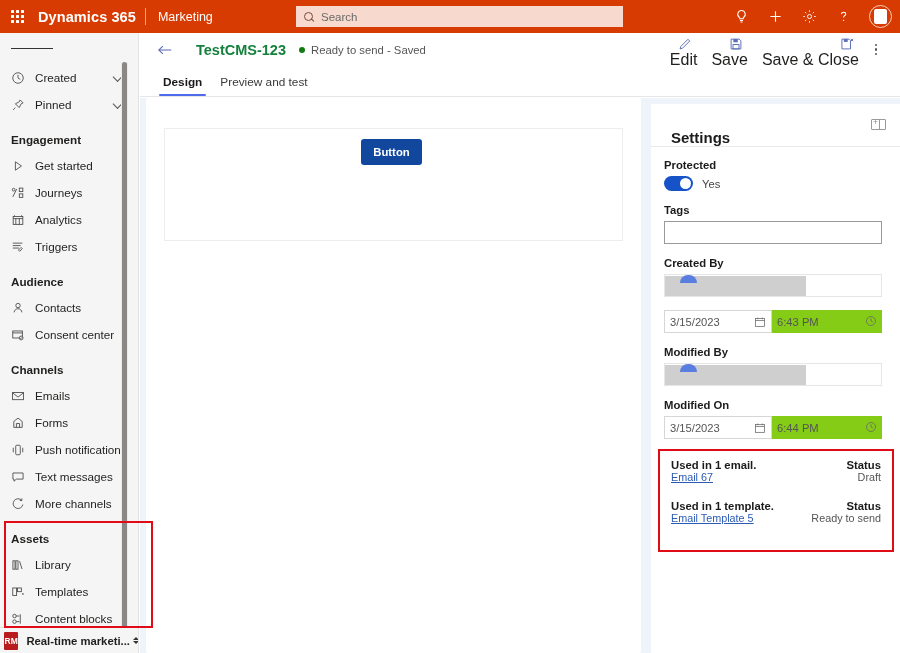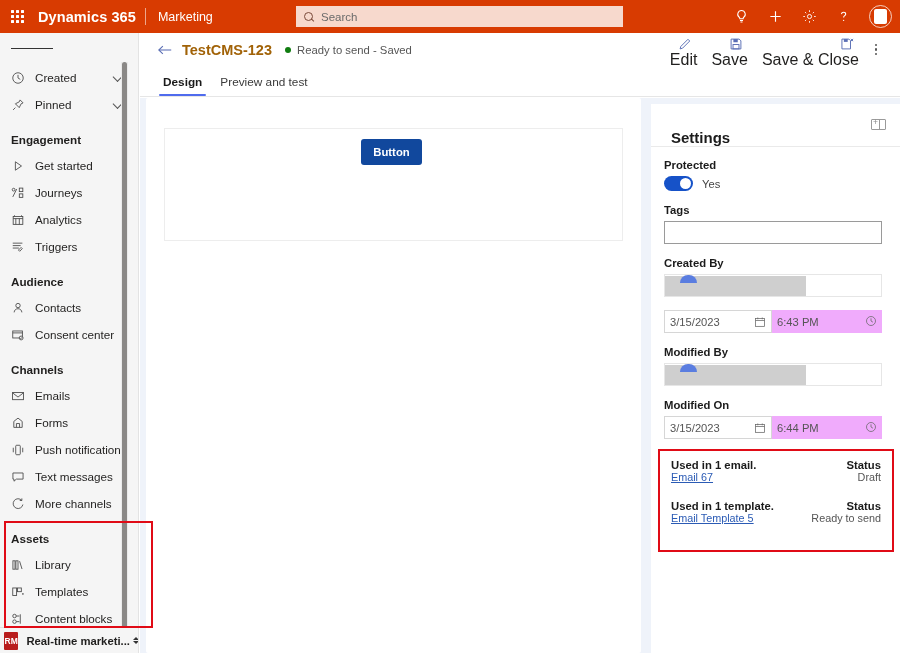--- a/index.html
+++ b/index.html
@@ -128,21 +128,21 @@
   
   .main {
     position: absolute; left: 140px; top: 33px; right: 0; bottom: 0;
     background: #ffffff;
   }
   .cmdbar {
     position: relative; height: 33px; display: flex; align-items: center;
     padding-left: 14px;
   }
   .back-arrow { width: 22px; height: 22px; display: flex; align-items: center; justify-content: center; cursor: pointer; }
-  .rec-title { font-size: 14.5px; font-weight: bold; color: #a16207; margin-left: 6px; white-space: nowrap; }
+  .rec-title { font-size: 14.5px; font-weight: bold; color: #15803d; margin-left: 20px; white-space: nowrap; }
   .status-dot { width: 6px; height: 6px; border-radius: 50%; background: #107c10; margin-left: 13px; }
   .status-text { font-size: 11.3px; color: #555; margin-left: 6px; white-space: nowrap; }
   .cmd-actions { position: absolute; right: 14px; top: 0; height: 33px; display: flex; align-items: center; }
   .cmd-btn {
     display: flex; align-items: flex-end; height: 26px; padding: 0 7px; cursor: pointer;
     font-size: 16px; color: #201f1e; white-space: nowrap; flex-direction: column;
   }
   .cmd-btn .ci { display: flex; margin-right: 5px; color: #5b6fb5; }
   .cmd-more { display: flex; flex-direction: column; gap: 2px; padding: 0 9px; cursor: pointer; height: 26px; justify-content: center; }
   .cmd-more i { width: 2.2px; height: 2.2px; border-radius: 50%; background: #555; display: block; }
@@ -230,21 +230,21 @@
     position: absolute; left: 15px; top: -1px; width: 17px; height: 8px;
     background: #5a7de0; border-radius: 8px 8px 0 0;
   }
   .dt-row { display: flex; width: 218px; }
   .dt-date {
     width: 108px; height: 23px; border: 1px solid #d6d6d6; background: #fff;
     display: flex; align-items: center; padding: 0 5px; position: relative;
   }
   .dt-date span, .dt-time span { font-size: 11.2px; color: #555; }
   .dt-time {
-    width: 110px; height: 23px; background: #f0abfc;
+    width: 110px; height: 23px; background: #84cc16;
     display: flex; align-items: center; padding: 0 5px; position: relative;
   }
   .cal-icon { position: absolute; right: 5px; top: 5px; }
   .clock-icon { position: absolute; right: 5px; top: 5px; }
 
   .usage-box {
     position: absolute; left: 7px; top: 345px; width: 236px; height: 103px;
     border: 2px solid #e00b16; background: #fff; padding: 8px 11px 0 11px;
   }
   .usage-row { display: flex; justify-content: space-between; align-items: flex-end; }

